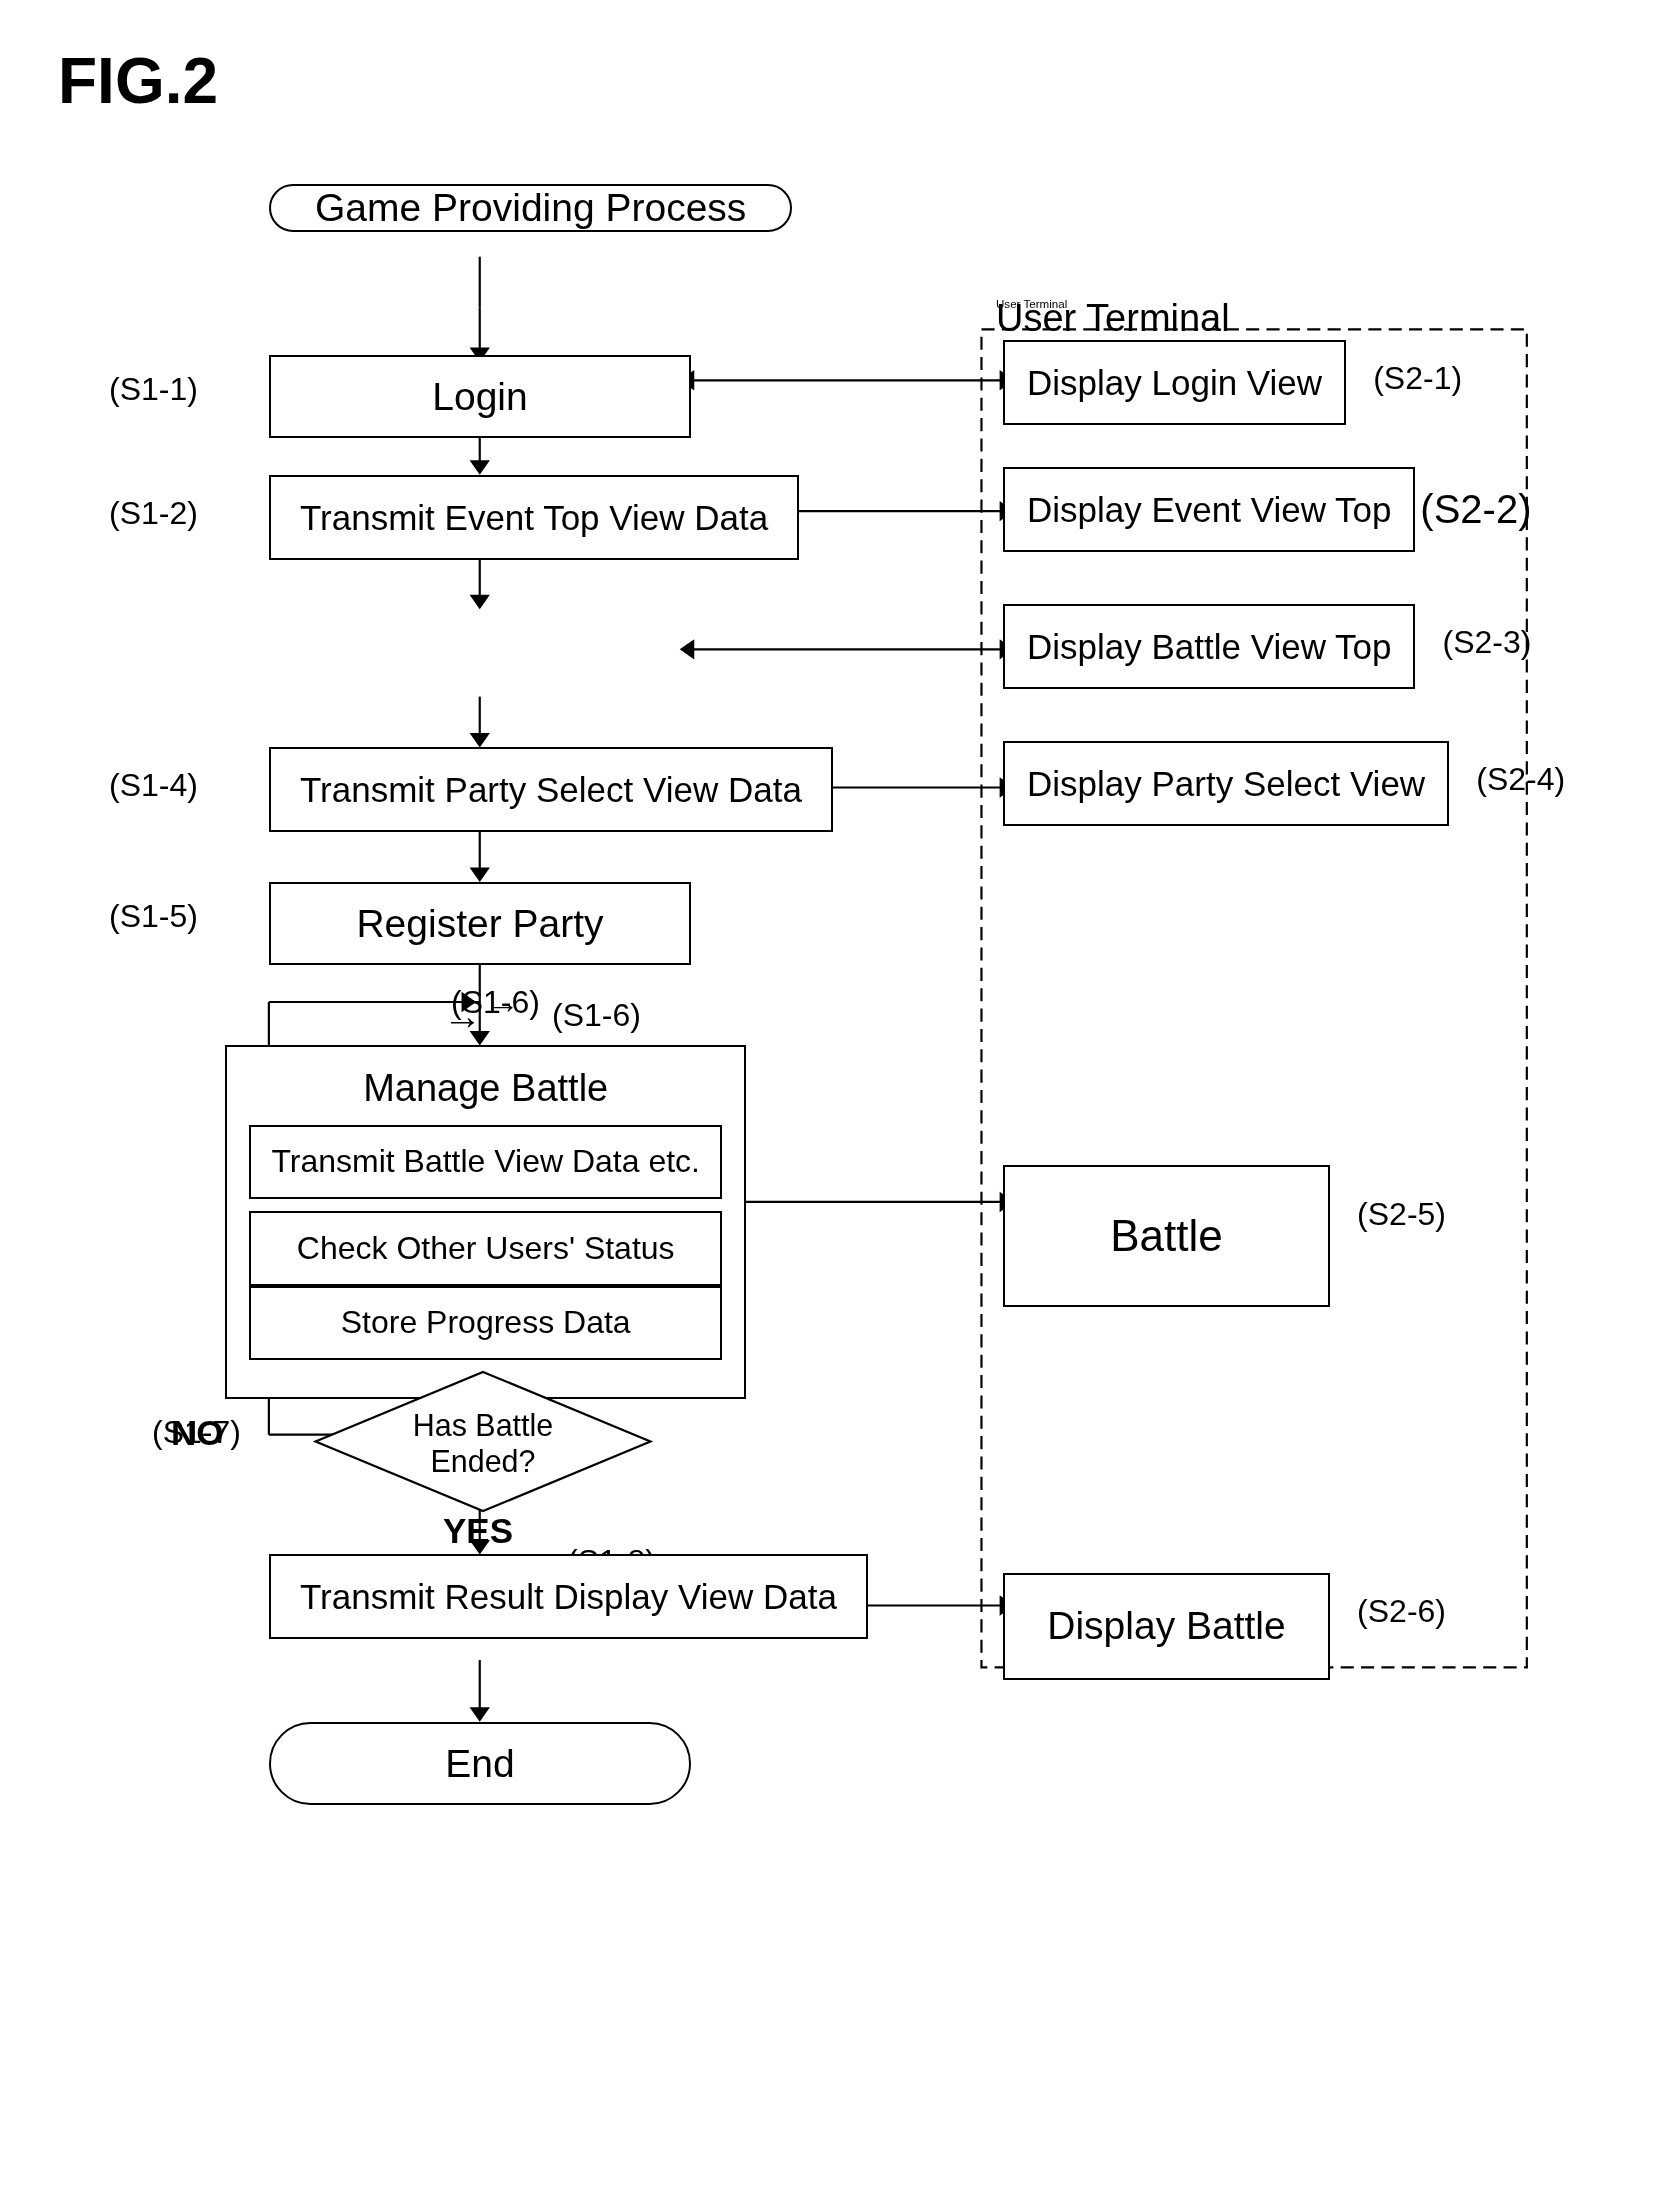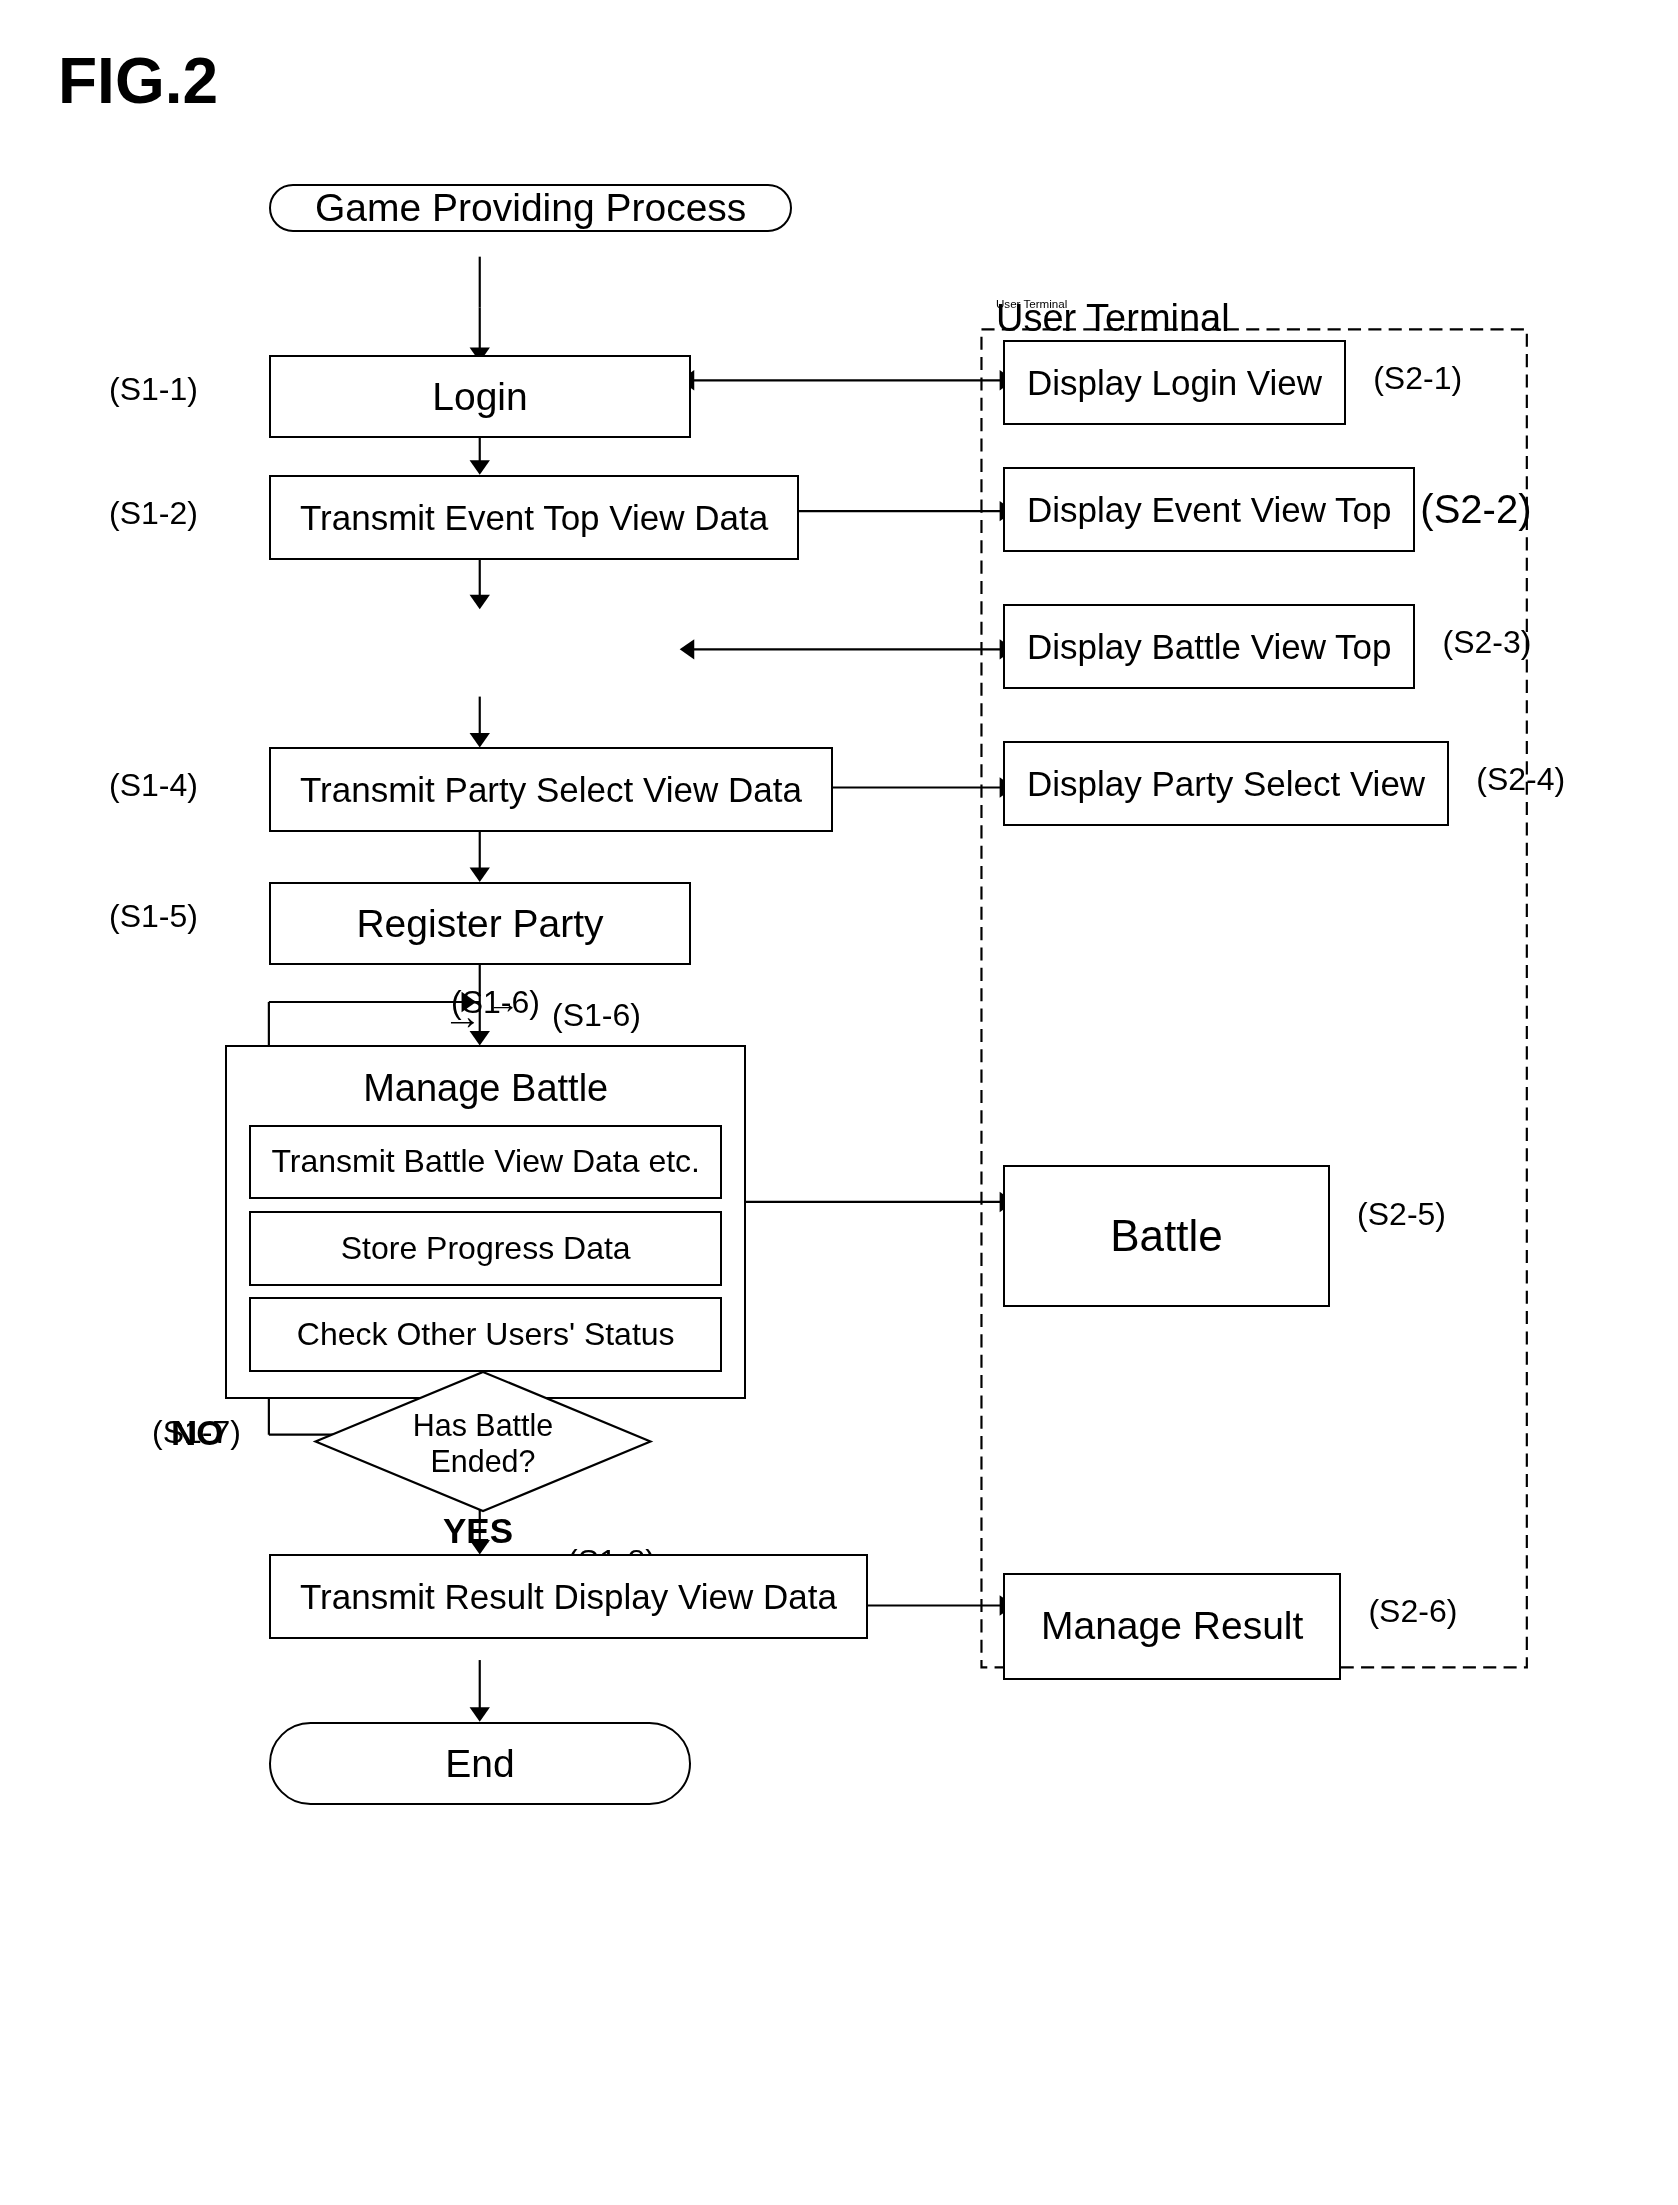--- a/index.html
+++ b/index.html
@@ -155,22 +155,22 @@
     <div class="fc-elem" style="left:429px; top:822px; font-size:32px;">→</div>
 
     <div class="fc-elem" style="left:393px; top:822px; font-size:32px;">
       <span>(S1-6)</span>
     </div>
 
     <div class="fc-elem" style="left:167px; top:883px;">
       <div style="border:2.2px solid #000; padding:20.4px 22px 25px 22px; background:#fff; min-width:473px;">
         <div style="font-size:38px; text-align:center; margin-bottom:14.5px;">Manage Battle</div>
         <div style="border:2.2px solid #000; padding:14.5px 20.4px; font-size:32px; text-align:center; margin-bottom:11.6px; line-height:1.3;">Transmit Battle View Data etc.</div>
+        <div style="border:2.2px solid #000; padding:14.5px 20.4px; font-size:32px; text-align:center; line-height:1.3;">Check Other Users' Status</div>
         <div style="border:2.2px solid #000; padding:14.5px 20.4px; font-size:32px; text-align:center; margin-bottom:11.6px; line-height:1.3;">Store Progress Data</div>
-        <div style="border:2.2px solid #000; padding:14.5px 20.4px; font-size:32px; text-align:center; line-height:1.3;">Check Other Users' Status</div>
       </div>
     </div>
 
     <div class="fc-elem" style="left:945px; top:1003px;">
       <div style="border:2.2px solid #000; padding:44px 44px; font-size:44px; text-align:center; background:#fff; min-width:327px;">Battle</div>
       <span style="font-size:32px; position:absolute; right:-116px; top:30.5px;">(S2-5)</span>
     </div>
 
     <div class="fc-elem" style="left:254px; top:1207px;">
       <span style="font-size:32px; position:absolute; left:-160px; top:45px;">(S1-7)</span>
@@ -185,21 +185,21 @@
 
     <div class="fc-elem" style="left:385px; top:1349px; font-size:35px; font-weight:bold;">YES</div>
 
     <div class="fc-elem" style="left:509px; top:1381px; font-size:32px;">(S1-8)</div>
 
     <div class="fc-elem" style="left:211px; top:1392px;">
       <div style="border:2.2px solid #000; padding:17.5px 29px; font-size:35px; text-align:center; background:#fff; min-width:422px; line-height:1.3;">Transmit Result Display View Data</div>
     </div>
 
     <div class="fc-elem" style="left:945px; top:1411px;">
-      <div style="border:2.2px solid #000; padding:26px 36px; font-size:39px; text-align:center; background:#fff; min-width:327px; line-height:1.3;">Manage Result</div>
+      <div style="border:2.2px solid #000; padding:26px 36px; font-size:39px; text-align:center; background:#fff; min-width:327px; line-height:1.3;">Display Battle</div>
       <span style="font-size:32px; position:absolute; right:-116px; top:20.4px;">(S2-6)</span>
     </div>
 
     <div class="fc-elem" style="left:211px; top:1560px;">
       <div style="border:2.2px solid #000; border-radius:51px; padding:17.5px 44px; font-size:39px; text-align:center; background:#fff; min-width:422px;">End</div>
     </div>
 
     <div class="fc-elem" style="left:494px; top:835px; font-size:32px;">
       <span>(S1-6)</span>
     </div>

